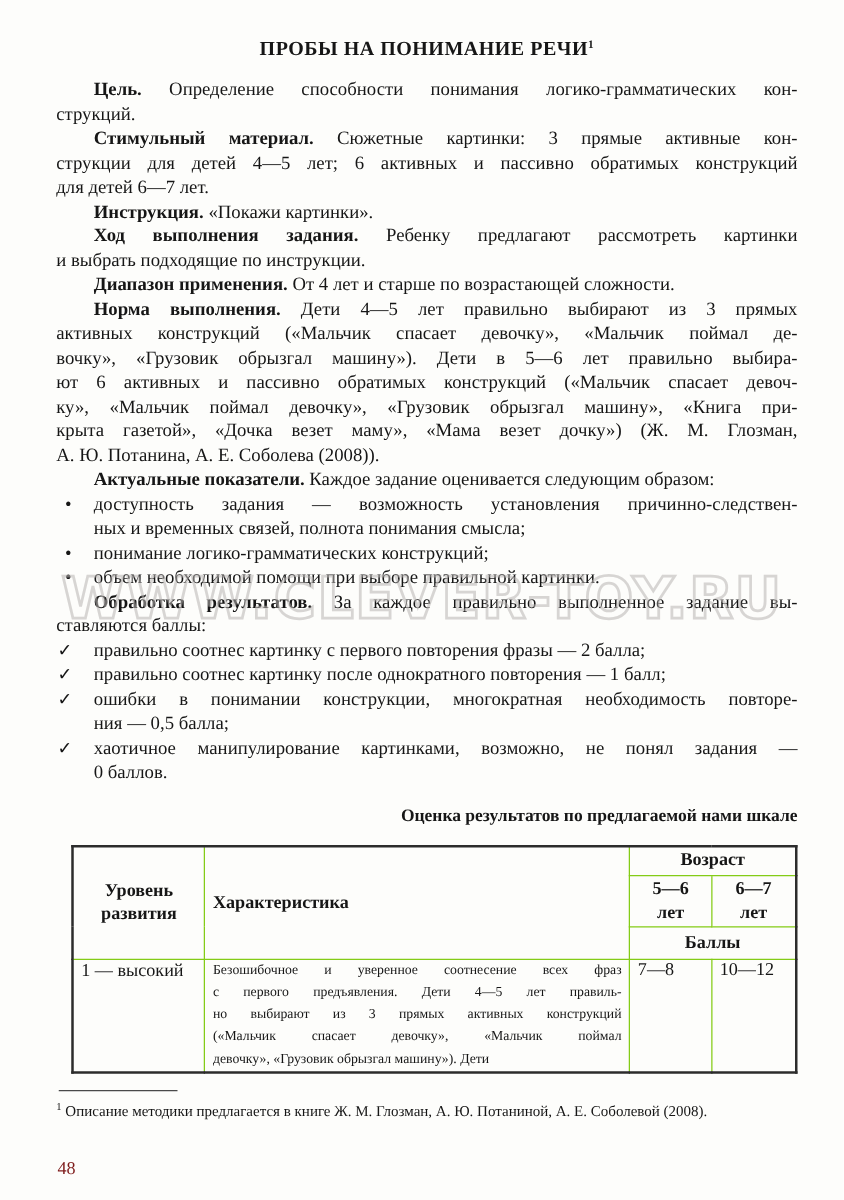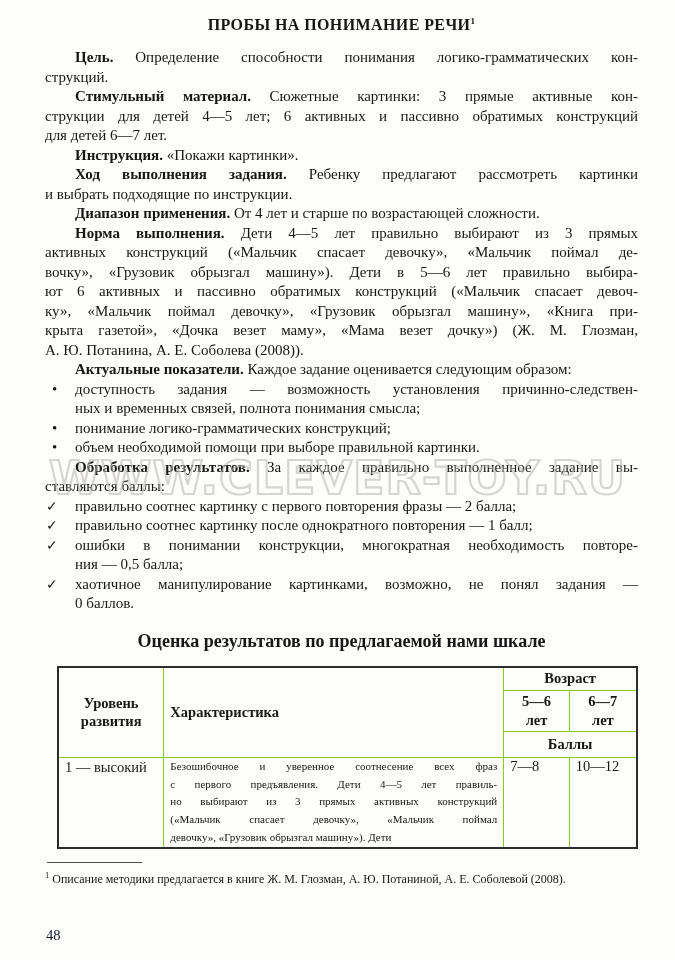--- a/index.html
+++ b/index.html
@@ -1,47 +1,47 @@
 <!DOCTYPE html>
 <html><head>
 <meta charset="utf-8">
 <style>
   html,body{margin:0;padding:0;background:#ffffff;}
   .page{position:relative;width:675px;height:960px;background:#fdfdfb;overflow:hidden;
         font-family:"Liberation Serif",serif;color:#161616;}
-  .content{position:absolute;left:45px;top:16px;width:593px;}
+  .content{position:absolute;left:45px;top:30px;width:593px;}
   .doc-title{text-align:center;font-size:16px;font-weight:bold;letter-spacing:.4px;margin:0 0 14px 0;}
   .doc-title sup{font-size:9px;}
   .block{font-size:15px;line-height:19.5px;}
   .line{text-align:justify;text-align-last:justify;}
   .line.last{text-align:left;text-align-last:left;}
   .line.indent{text-indent:30px;}
   .block.bullet,.block.check{position:relative;padding-left:30px;}
   .block .marker{position:absolute;top:0;font-size:15px;}
   .block.bullet .marker{left:7px;}
   .block.check .marker{left:1px;font-size:14px;}
   .lead{font-weight:bold;margin-top:12px;}
-  .caption{font-size:18px;font-weight:bold;text-align:center;margin:17px 0 0 0;}
+  .caption{font-size:14px;font-weight:bold;text-align:right;margin:17px 0 0 0;}
   table.scale{border-collapse:collapse;margin:14px 0 0 12px;table-layout:fixed;}
   table.scale td,table.scale th{border:1px solid #84cc16;font-size:14.5px;padding:0 6px;}
   table.scale{border:2px solid #2c2c2c;}
   th.h-level{width:96px;font-weight:bold;line-height:18px;text-align:center;}
   th.h-char{width:352px;font-weight:bold;text-align:left;}
   th.h-age{height:22px;font-weight:bold;text-align:center;}
   th.h-agecol{width:56px;height:40px;font-weight:bold;text-align:center;white-space:pre-line;line-height:19px;}
   th.h-agecol2{width:58px;}
   th.h-scores{height:25px;font-weight:bold;text-align:center;}
   td.c-level{vertical-align:top;padding-top:2px;line-height:18px;}
   td.c-char{vertical-align:top;padding-top:2px;padding-bottom:4px;}
   td.c-char .line{line-height:17.8px;font-size:11px;font-family:Liberation Serif, serif;}
   td.c-score{vertical-align:top;padding-top:2px;text-align:left;}
   .footnote-rule{width:95px;border:none;border-top:1.5px solid #4a4a4a;margin:13px 0 5px 2px;}
   .footnote{font-size:12px;line-height:15px;}
   .footnote sup{font-size:8.5px;}
-  .pagenum{position:absolute;left:46px;bottom:16px;font-size:14.5px;color:#0f172a;}
+  .pagenum{position:absolute;left:46px;bottom:16px;font-size:14.5px;color:#7f1d1d;}
   .watermark{position:absolute;left:0;top:451px;width:675px;text-align:center;white-space:nowrap;
              font-family:"DejaVu Sans",sans-serif;font-weight:800;font-size:46px;letter-spacing:1px;
              color:rgba(255,255,255,0);-webkit-text-stroke:2.2px rgba(184,180,178,.55);
              pointer-events:none;z-index:5;}
 </style>
 </head>
 <body>
 
 <div class="page">
   <div class="watermark">WWW.CLEVER-TOY.RU</div>

